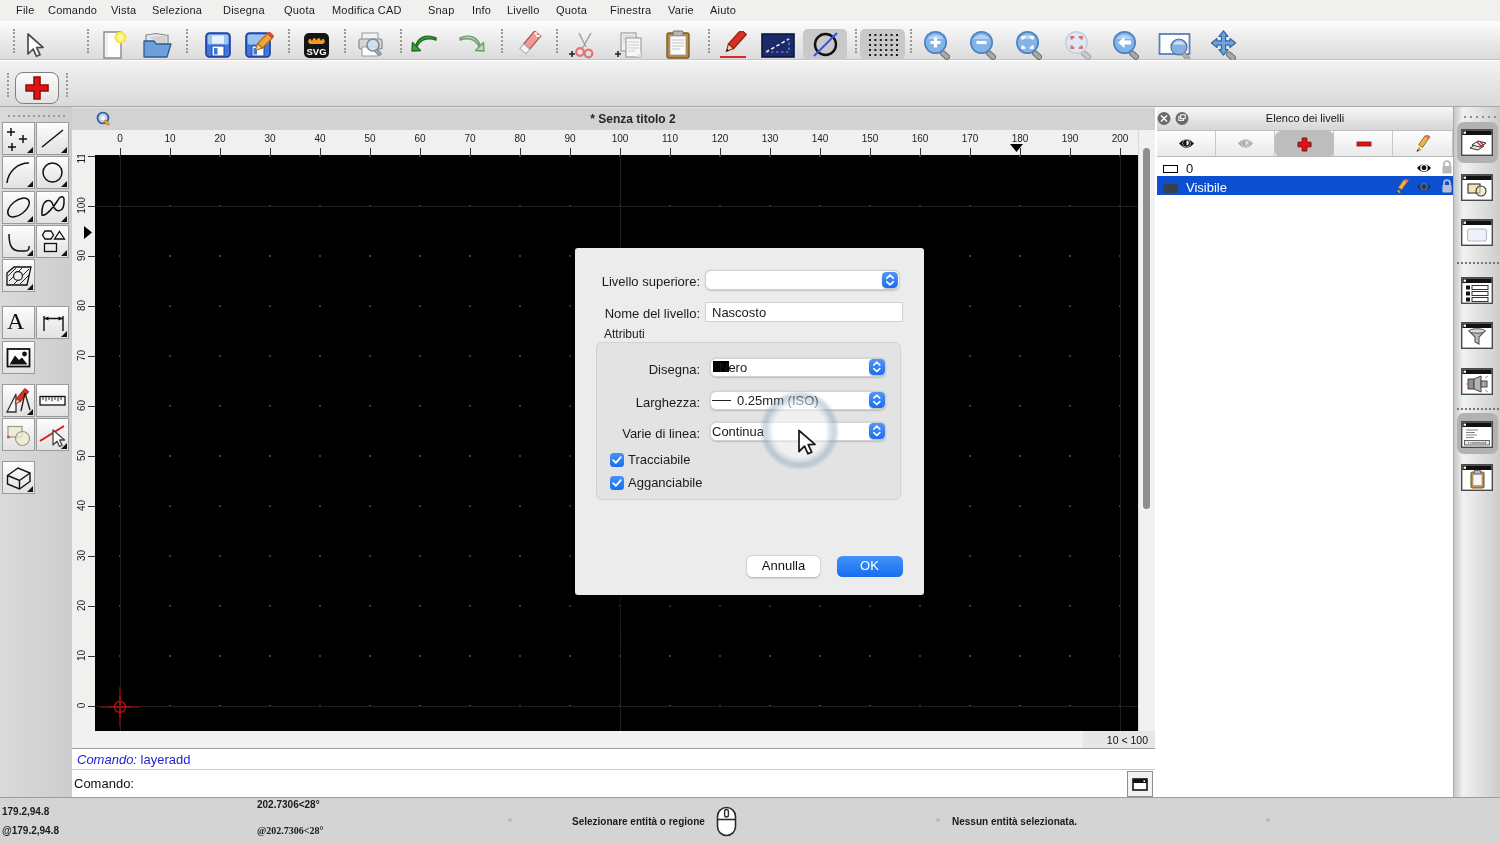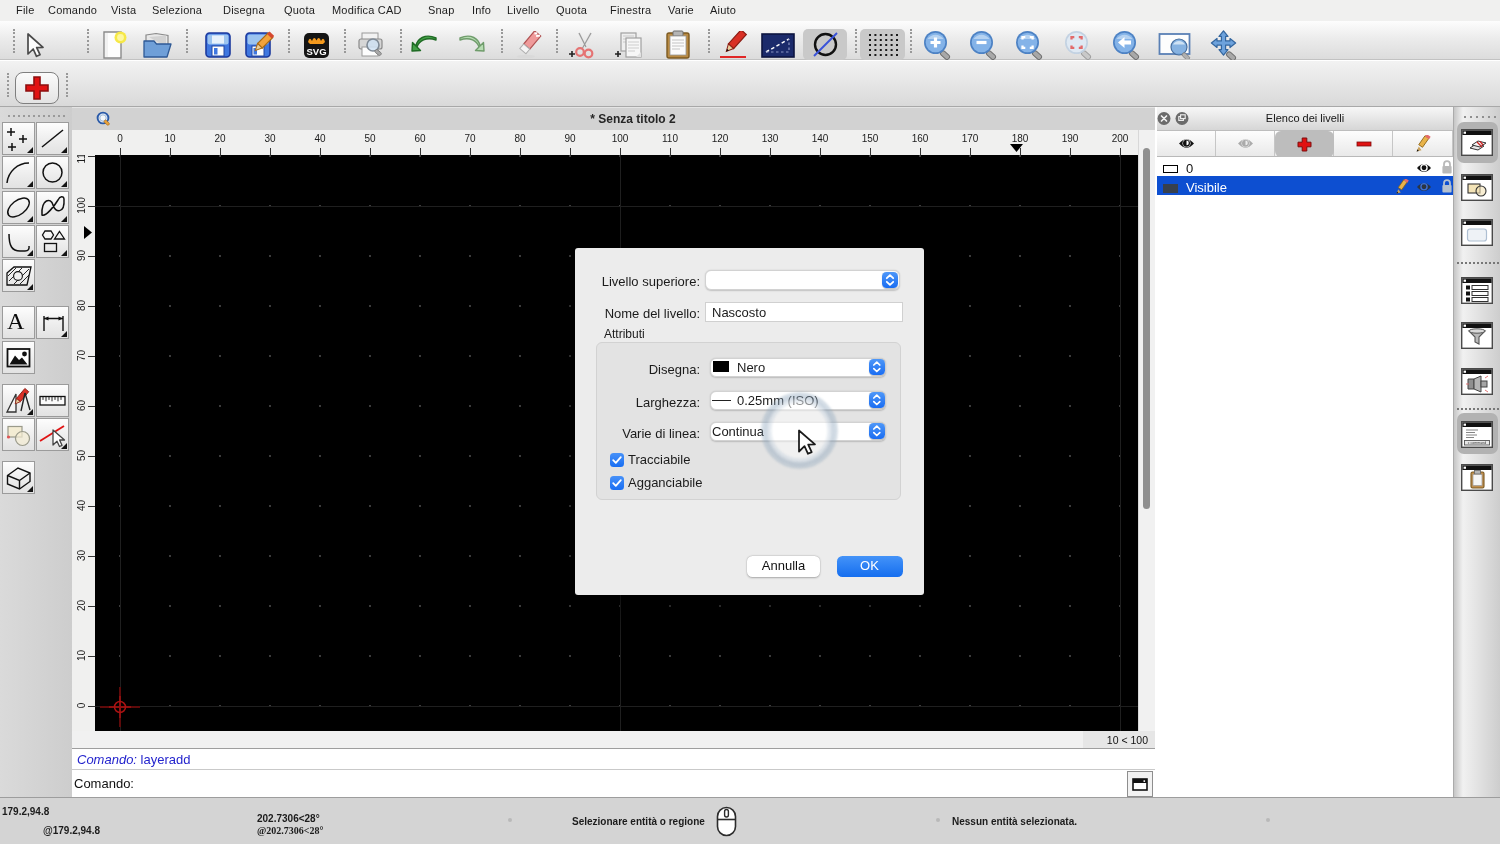--- a/index.html
+++ b/index.html
@@ -669,22 +669,22 @@
  <rect x="0.7" y="0.7" width="30.6" height="25.6" fill="#fff" stroke="#4a4a4a" stroke-width="1.4"></rect>
  <rect x="1.4" y="1.4" width="29.2" height="4.6" fill="#111"></rect>
     <rect x="2.6" y="2.6" width="2.4" height="2.2" fill="#fdfdfd"></rect>
  <rect x="10" y="8" width="13" height="16" rx="1.5" fill="#c09050" stroke="#7c5a22" stroke-width="1.1"></rect>
  <rect x="13.5" y="6.5" width="6" height="3.5" fill="#b5b5b5" stroke="#666" stroke-width="0.8"></rect>
  <rect x="12" y="10.5" width="9" height="11" fill="#f6f6f6" stroke="#999" stroke-width="0.7"></rect>
 </svg>
 
 <div class="abs" id="statusbar">
   <div style="left:2px; top:8px;">179.2,94.8</div>
-  <div style="left:2px; top:27px;margin-left:41px;">@179.2,94.8</div>
-  <div style="left:257px; top:15px;text-align:right;">202.7306&lt;28°</div>
+  <div style="left:2px; top:27px;">@179.2,94.8</div>
+  <div style="left:257px; top:1px;text-align:right;">202.7306&lt;28°</div>
   <div style="left:257px; top:27px;font-family:Liberation Serif, serif;">@202.7306&lt;28°</div>
   <div style="left:572px; top:18px;">Selezionare entità o regione</div>
   <div style="left:952px; top:18px;">Nessun entità selezionata.</div>
   <i style="position:absolute; left:508px; top:20px; width:4px; height:4px; border-radius:2px; background:#b9b9b9;"></i>
   <i style="position:absolute; left:936px; top:20px; width:4px; height:4px; border-radius:2px; background:#b9b9b9;"></i>
   <i style="position:absolute; left:1266px; top:20px; width:4px; height:4px; border-radius:2px; background:#b9b9b9;"></i>
   <svg style="position:absolute; left:716px; top:8px;" width="21" height="31" viewBox="0 0 21 31">
     <rect x="1.5" y="1.5" width="18" height="28" rx="9" fill="#fff" stroke="#2c2c2c" stroke-width="1.6"></rect>
     <line x1="1.5" y1="13.5" x2="19.5" y2="13.5" stroke="#2c2c2c" stroke-width="1.6"></line>
     <rect x="8.6" y="3.5" width="3.8" height="7.5" rx="1.9" fill="#fff" stroke="#2c2c2c" stroke-width="1.4"></rect>
@@ -701,21 +701,21 @@
   <div class="dl dlr" style="left:0px; top:58px; width:125px;">Nome del livello:</div>
   <div class="abs" style="left:130px; top:54px; width:198px; height:20px; background:#fff; border:1px solid #d0d0d0;"></div>
   <div class="dl" style="left:137px; top:57px;">Nascosto</div>
 
   <div class="dl" style="left:29px; top:79px; font-size:12px;">Attributi</div>
   <div class="abs" style="left:21px; top:93.5px; width:305px; height:158px; background:#e3e3e3; border:1px solid #d2d2d2; border-radius:6px;"></div>
 
   <div class="dl dlr" style="left:0px; top:114px; width:125px;">Disegna:</div>
   <div class="combo" style="left:135px; top:109.5px; width:176px; height:19px;"></div>
   <div class="abs" style="left:138px; top:113px; width:16px; height:11px; background:#000;"></div>
-  <div class="dl" style="left:162px; top:112px;">Nero</div>
+  <div class="dl" style="left:144px; top:112px;">Nero</div>
   <div class="stepper" style="left:294px; top:111px; width:15.5px; height:15.5px;"></div>
   <svg class="abs" style="left:294px; top:111px;" width="16" height="16" viewBox="0 0 16 16">
     <path d="M4.8,6.0 L7.8,3.1 L10.8,6.0 M4.8,9.6 L7.8,12.5 L10.8,9.6" fill="none" stroke="#fff" stroke-width="1.7" stroke-linejoin="round" stroke-linecap="round"></path>
     </svg>
 
   <div class="dl dlr" style="left:0px; top:147px; width:125px;">Larghezza:</div>
   <div class="combo" style="left:135px; top:142.5px; width:176px; height:19px;"></div>
   <div class="abs" style="left:137px; top:151.5px; width:19px; height:1.5px; background:#222;"></div>
   <div class="dl" style="left:162px; top:145px;">0.25mm (ISO)</div>
   <div class="stepper" style="left:294px; top:144px; width:15.5px; height:15.5px;"></div>

